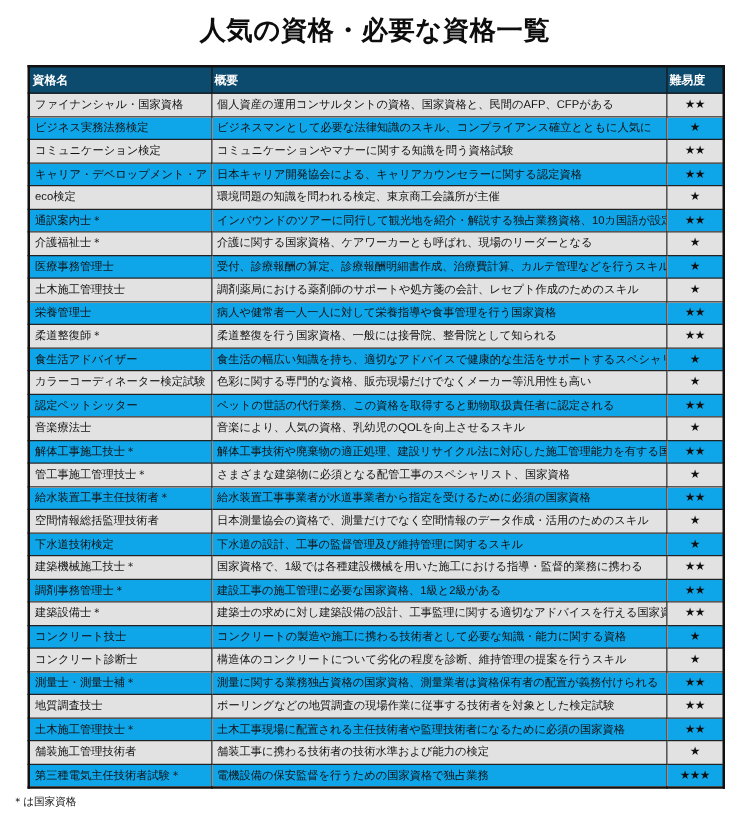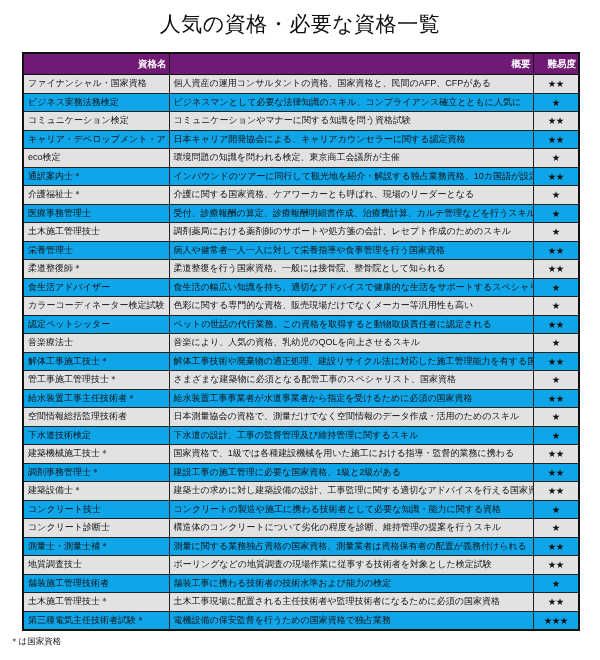--- a/index.html
+++ b/index.html
@@ -5,43 +5,43 @@
   html, body {
     margin: 0; padding: 0;
     width: 600px; height: 660px;
     background: #ffffff;
     font-family: "Liberation Sans", "DejaVu Sans", sans-serif;
   }
   .page { width: 600px; height: 660px; overflow: hidden; }
   .title {
     text-align: center;
     font-size: 21px;
-    font-weight: normal;
+    font-weight: bold;
     color: #0d0d0d;
     margin: 0;
     padding: 10px 0 14px 0;
     letter-spacing: 0.5px;
   }
   table.qual-table {
     border-collapse: collapse;
     table-layout: fixed;
     margin-left: 22px;
     width: 556px;
     border: 2px solid #111;
   }
   col.c-name { width: 146px; }
   col.c-summary { width: 364px; }
   col.c-diff { width: 46px; }
   th {
-    background: #701a75;
+    background: #0c4a6e;
     color: #ffffff;
     font-size: 9.5px;
     font-weight: bold;
     height: 20px;
-    text-align: right;
+    text-align: left;
     border: 1px solid #111;
     padding: 0 2px;
   }
   td {
     font-size: 9px;
     color: #111;
     height: 17.5px;
     line-height: 17.5px;
     border: 1px solid #222;
     padding: 0 4px;
@@ -212,28 +212,28 @@
           <td>測量士・測量士補＊</td>
           <td>測量に関する業務独占資格の国家資格、測量業者は資格保有者の配置が義務付けられる</td>
           <td class="difficulty">★★</td>
         </tr>
         <tr>
           <td>地質調査技士</td>
           <td>ボーリングなどの地質調査の現場作業に従事する技術者を対象とした検定試験</td>
           <td class="difficulty">★★</td>
         </tr>
         <tr>
+          <td>土木施工管理技士＊</td>
+          <td>土木工事現場に配置される主任技術者や監理技術者になるために必須の国家資格</td>
+          <td class="difficulty">★★</td>
+        </tr>
+        <tr>
           <td>舗装施工管理技術者</td>
           <td>舗装工事に携わる技術者の技術水準および能力の検定</td>
           <td class="difficulty">★</td>
-        </tr>
-        <tr>
-          <td>土木施工管理技士＊</td>
-          <td>土木工事現場に配置される主任技術者や監理技術者になるために必須の国家資格</td>
-          <td class="difficulty">★★</td>
         </tr>
         <tr>
           <td>第三種電気主任技術者試験＊</td>
           <td>電機設備の保安監督を行うための国家資格で独占業務</td>
           <td class="difficulty">★★★</td>
         </tr>
       </tbody>
   </table>
 
   <div class="footnote">＊は国家資格</div>

